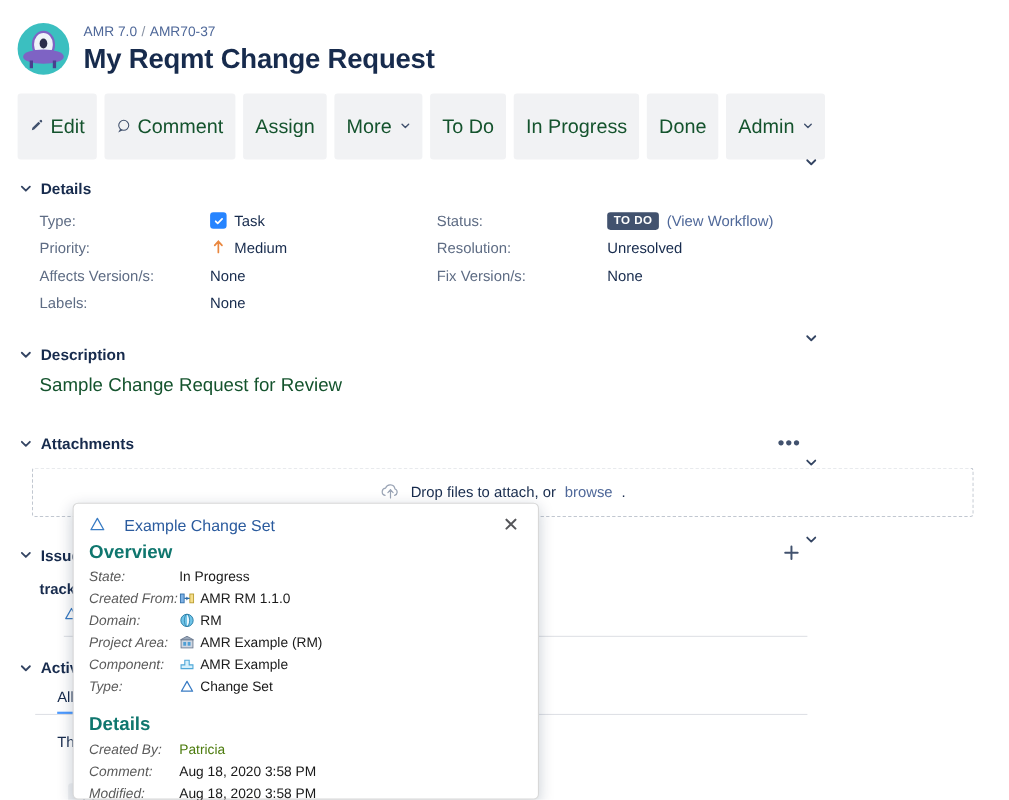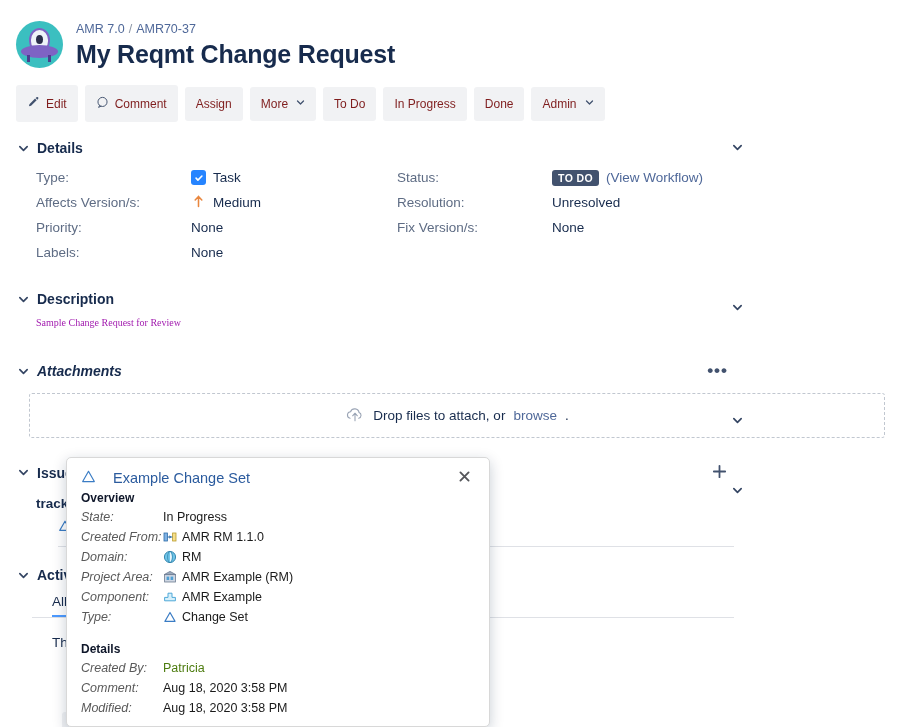--- a/index.html
+++ b/index.html
@@ -57,21 +57,21 @@
     margin-top: 4px; letter-spacing: -0.2px;
   }
 
   
   .toolbar {
     display: flex; align-items: center; gap: 7px;
     padding: 16px 0 0 16px;
   }
   .btn {
     background: #f1f2f4; border: none; border-radius: 3px;
-    padding: 11px 11px; font-size: 12px; color: #7f1d1d;
+    padding: 21px 11px; font-size: 18px; color: #14532d;
     font-family: "Liberation Sans", sans-serif;
     cursor: pointer; display: inline-flex; align-items: center; gap: 6px;
     white-space: nowrap; line-height: 1;
   }
   .btn .chev { font-size: 9px; color: #42526e; margin-left: 2px; }
   .icon-pencil { display:inline-block; }
   .icon-comment { display:inline-block; }
 
   
   .section { padding: 0 16px; }
@@ -104,21 +104,21 @@
   }
   .prio-icon { color: #e9873f; font-size: 14px; font-weight: bold; width:15px; text-align:center; flex:0 0 auto;}
 
   .status-badge {
     display: inline-block; background: #42526e; color: #ffffff;
     font-size: 10.5px; font-weight: 700; letter-spacing: 0.4px;
     padding: 2px 6px; border-radius: 3px; text-transform: uppercase;
   }
   .view-wf { color: #4f6899; font-size: 13.5px; cursor: pointer; }
 
-  .sec-body-text { font-size: 10px; color: #a21caf; padding-left: 20px; margin-top: 10px; font-family: Liberation Serif, serif; }
+  .sec-body-text { font-size: 17px; color: #14532d; padding-left: 20px; margin-top: 10px; }
 
   
   .attach-head { display: flex; align-items: center; justify-content: space-between; }
   .more-dots {
     color: #42526e; font-size: 17px; letter-spacing: 1px;
     cursor: pointer; line-height: 0.6; padding: 4px 6px;
   }
   .dropzone {
     margin: 13px 0 0 13px; height: 45px;
     border: 1px dashed #c1c7d0; border-radius: 3px;
@@ -173,21 +173,21 @@
   .pop-title-row { display: flex; align-items: flex-start; justify-content: space-between; }
   .pop-title {
     display: flex; align-items: center; gap: 17px;
     font-size: 14.5px; color: #2b5b9e; cursor: pointer; justify-content: space-between;
   }
   .pop-close {
     color: #55565a; font-size: 15px; font-weight: bold; cursor: pointer;
     padding: 1px 4px; line-height: 1;
   }
   .pop-sec {
-    font-size: 12px; font-weight: 700; color: #0f172a;
+    font-size: 17px; font-weight: 700; color: #0f766e;
     margin-top: 4px;
   }
   .pop-sec.details-sec { margin-top: 15px; }
   .pop-table { margin-top: 2px; }
   .pop-row { display: flex; align-items: center; height: 20px; font-size: 12.5px; }
   .pop-lbl { width: 82px; color: #5a5a5a; flex: 0 0 auto; font-style: italic; }
   .pop-val { color: #1a1a1a; display: flex; align-items: center; gap: 5px; }
   .pop-val a { color: #4d7c0f; text-decoration: none; cursor: pointer; }
 
   .mini { width: 14px; height: 14px; flex: 0 0 auto; display: inline-block; }
@@ -268,22 +268,22 @@
             <path d="M2 4l4 4 4-4" fill="none" stroke="#344563" stroke-width="1.8" stroke-linecap="round" stroke-linejoin="round"></path>
           </svg>
       </span>
       <span>Details</span>
     </div>
 
     <div class="details-wrap" style="padding-left:20px;">
       <div class="det-col left">
         <div class="det-labels">
           <div class="det-row">Type:</div>
+          <div class="det-row">Priority:</div>
           <div class="det-row">Affects Version/s:</div>
-          <div class="det-row">Priority:</div>
           <div class="det-row">Labels:</div>
         </div>
         <div class="det-values">
           <div class="det-row">
             <span class="type-icon">
               <svg width="10" height="10" viewBox="0 0 12 12">
                   <path d="M2.5 6.2l2.2 2.3L9.5 3.6" fill="none" stroke="#ffffff" stroke-width="1.9" stroke-linecap="round" stroke-linejoin="round"></path>
                 </svg>
             </span>
             <span>Task</span>
@@ -326,21 +326,21 @@
             <path d="M2 4l4 4 4-4" fill="none" stroke="#344563" stroke-width="1.8" stroke-linecap="round" stroke-linejoin="round"></path>
           </svg>
       </span>
       <span>Description</span>
     </div>
     <div class="sec-body-text">Sample Change Request for Review</div>
   </div>
 
   <div class="section" style="margin-top:34px;">
     <div class="sec-head attach-head">
-      <div style="display:flex;align-items:center;gap:7px;font-style:italic;">
+      <div style="display:flex;align-items:center;gap:7px;">
         <span class="twisty">
           <svg width="11" height="11" viewBox="0 0 12 12">
               <path d="M2 4l4 4 4-4" fill="none" stroke="#344563" stroke-width="1.8" stroke-linecap="round" stroke-linejoin="round"></path>
             </svg>
         </span>
         <span>Attachments</span>
       </div>
       <div class="more-dots">•••</div>
     </div>
     <div class="dropzone">

